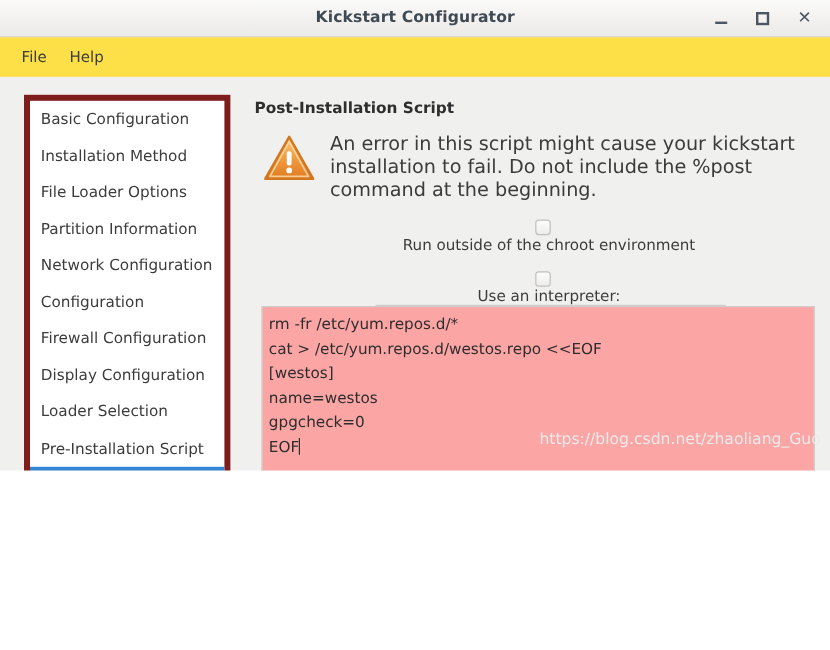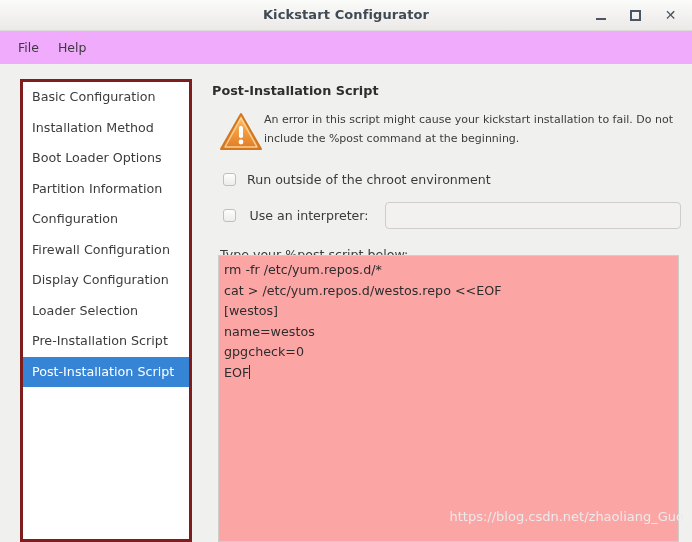--- a/index.html
+++ b/index.html
@@ -7,21 +7,21 @@
     margin: 0; padding: 0;
     width: 692px; height: 542px;
     overflow: hidden;
     background: #ffffff;
     font-family: "DejaVu Sans", "Liberation Sans", sans-serif;
   }
 
   #window {
     position: relative;
     width: 692px;
-    height: 542px;
+    height: 392px;
     background: #f0f0ef;
     overflow: hidden;
   }
 
   
   .titlebar {
     position: absolute;
     left: 0; top: 0;
     width: 692px; height: 31px;
     background: linear-gradient(to bottom, #fbfbfa 0%, #f2f1f0 55%, #eceae8 100%);
@@ -66,40 +66,40 @@
     font-weight: bold;
     line-height: 14px;
     font-family: "DejaVu Sans", sans-serif;
   }
 
   
   .menubar {
     position: absolute;
     left: 0; top: 31px;
     width: 692px; height: 33px;
-    background: #f0abfc;
+    background: #fde047;
     display: flex;
     align-items: center;
     padding-left: 9px;
   }
   .menu-item {
     font-size: 12.5px;
     color: #3b3b3b;
     padding: 3px 10px 4px 9px;
     cursor: pointer;
     border-radius: 2px;
   }
 
   
   .sidebar {
     position: absolute;
     left: 20px; top: 79px;
     width: 172px; height: 463px;
     background: #ffffff;
-    border: 3px solid #7f1d1d;
+    border: 5px solid #7f1d1d;
     overflow: hidden;
   }
   .side-item {
     height: 30.5px;
     line-height: 30.5px;
     padding-left: 9px;
     font-size: 12.7px;
     color: #3c3c3c;
     white-space: nowrap;
     cursor: pointer;
@@ -124,31 +124,32 @@
   }
 
   .warn-row {
     display: flex;
     align-items: flex-start;
     margin-top: 12px;
     padding-left: 8px;
   }
   .warn-icon { flex: 0 0 auto; margin-top: 2px; }
   .warn-text {
-    margin-left: 1px;
-    font-size: 11px;
+    margin-left: 12px;
+    font-size: 16px;
     color: #3b3b3b;
     line-height: 19px;
     max-width: 412px;
   }
 
   .check-row {
     display: flex;
     align-items: center;
     padding-left: 12px;
+    flex-direction: column;
   }
   .check-row.r1 { margin-top: 16px; }
   .check-row.r2 { margin-top: 15px; justify-content: space-between; }
 
   .cbox {
     width: 13px; height: 13px;
     border: 1px solid #c2c0bd;
     border-radius: 3px;
     background: linear-gradient(to bottom, #fdfdfd, #eeedec);
     flex: 0 0 auto;
@@ -236,22 +237,23 @@
   </div>
 
   <div class="menubar">
     <div class="menu-item">File</div>
     <div class="menu-item">Help</div>
   </div>
 
   <div class="sidebar">
     <div class="side-item">Basic Configuration</div>
     <div class="side-item">Installation Method</div>
-    <div class="side-item">Boot Loader Options</div>
+    <div class="side-item">File Loader Options</div>
     <div class="side-item">Partition Information</div>
+    <div class="side-item">Network Configuration</div>
     <div class="side-item">Configuration</div>
     <div class="side-item">Firewall Configuration</div>
     <div class="side-item">Display Configuration</div>
     <div class="side-item">Loader Selection</div>
     <div class="side-item">Pre-Installation Script</div>
     <div class="side-item selected" style="background: rgb(53, 132, 214);">Post-Installation Script</div>
   </div>
 
   <div class="pane">
 

